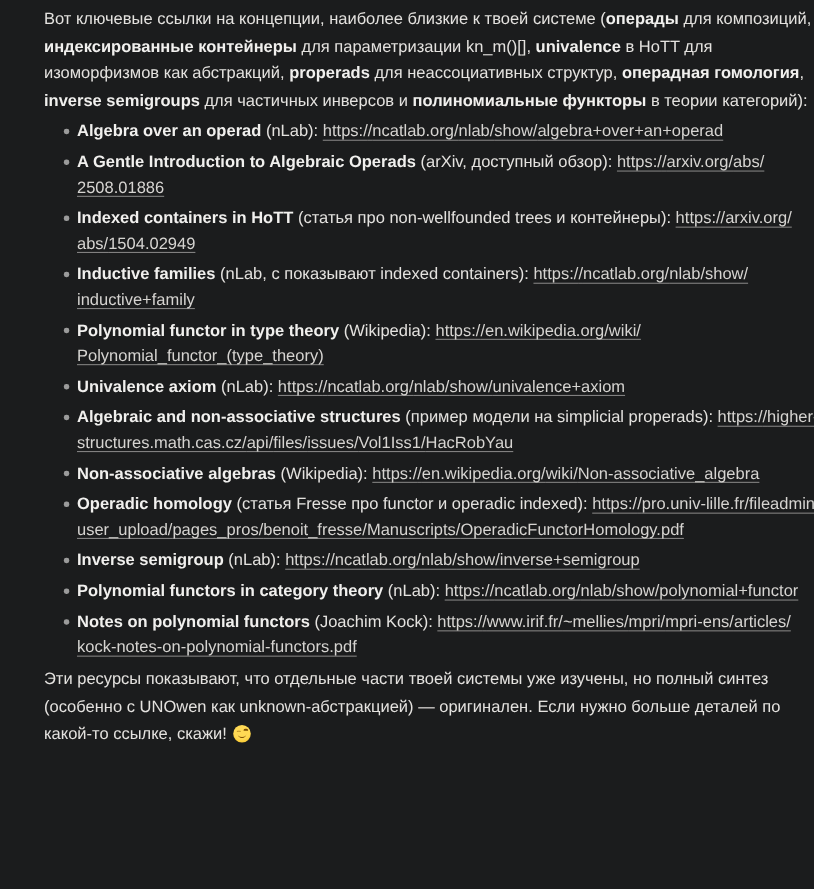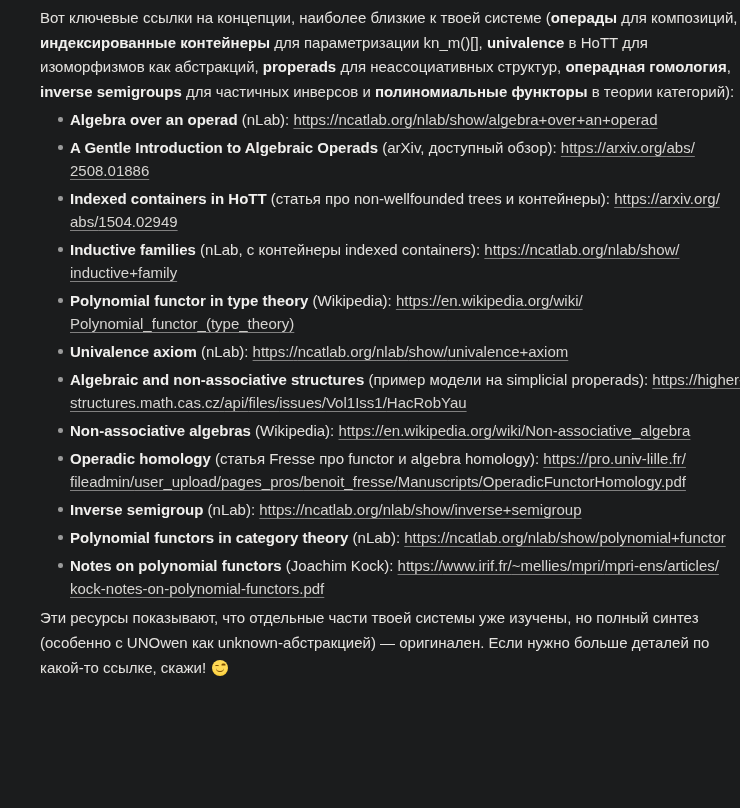--- a/index.html
+++ b/index.html
@@ -72,26 +72,26 @@
 
 <div class="page">
   <div class="content">
 
     <p class="paragraph intro"><span>Вот ключевые ссылки на концепции, наиболее близкие к твоей системе (</span><strong>операды</strong><span> для композиций, </span><strong>индексированные контейнеры</strong><span> для параметризации kn_m()[], </span><strong>univalence</strong><span> в HoTT для изоморфизмов как абстракций, </span><strong>properads</strong><span> для неассоциативных структур, </span><strong>операдная гомология</strong><span>, </span><strong>inverse semigroups</strong><span> для частичных инверсов и </span><strong>полиномиальные функторы</strong><span> в теории категорий):</span></p>
 
     <ul class="links">
         <li class="link-item"><span class="bullet"></span><strong>Algebra over an operad</strong><span> (nLab): </span><a href="#">https:/<wbr>/<wbr>ncatlab.org/<wbr>nlab/<wbr>show/<wbr>algebra+over+an+operad</a></li>
         <li class="link-item"><span class="bullet"></span><strong>A Gentle Introduction to Algebraic Operads</strong><span> (arXiv, доступный обзор): </span><a href="#">https:/<wbr>/<wbr>arxiv.org/<wbr>abs/<wbr>2508.01886</a></li>
         <li class="link-item"><span class="bullet"></span><strong>Indexed containers in HoTT</strong><span> (статья про non-wellfounded trees и контейнеры): </span><a href="#">https:/<wbr>/<wbr>arxiv.org/<wbr>abs/<wbr>1504.02949</a></li>
-        <li class="link-item"><span class="bullet"></span><strong>Inductive families</strong><span> (nLab, с контейнеры indexed containers): </span><a href="#">https:/<wbr>/<wbr>ncatlab.org/<wbr>nlab/<wbr>show/<wbr>inductive+family</a></li>
+        <li class="link-item"><span class="bullet"></span><strong>Inductive families</strong><span> (nLab, с показывают indexed containers): </span><a href="#">https:/<wbr>/<wbr>ncatlab.org/<wbr>nlab/<wbr>show/<wbr>inductive+family</a></li>
         <li class="link-item"><span class="bullet"></span><strong>Polynomial functor in type theory</strong><span> (Wikipedia): </span><a href="#">https:/<wbr>/<wbr>en.wikipedia.org/<wbr>wiki/<wbr>Polynomial_functor_(type_theory)</a></li>
         <li class="link-item"><span class="bullet"></span><strong>Univalence axiom</strong><span> (nLab): </span><a href="#">https:/<wbr>/<wbr>ncatlab.org/<wbr>nlab/<wbr>show/<wbr>univalence+axiom</a></li>
         <li class="link-item"><span class="bullet"></span><strong>Algebraic and non-associative structures</strong><span> (пример модели на simplicial properads): </span><a href="#">https:/<wbr>/<wbr>higher-structures.math.cas.cz/<wbr>api/<wbr>files/<wbr>issues/<wbr>Vol1Iss1/<wbr>HacRobYau</a></li>
         <li class="link-item"><span class="bullet"></span><strong>Non-associative algebras</strong><span> (Wikipedia): </span><a href="#">https:/<wbr>/<wbr>en.wikipedia.org/<wbr>wiki/<wbr>Non-associative_algebra</a></li>
-        <li class="link-item"><span class="bullet"></span><strong>Operadic homology</strong><span> (статья Fresse про functor и algebra homology): </span><a href="#">https:/<wbr>/<wbr>pro.univ-lille.fr/<wbr>fileadmin/<wbr>user_upload/<wbr>pages_pros/<wbr>benoit_fresse/<wbr>Manuscripts/<wbr>OperadicFunctorHomology.pdf</a></li>
+        <li class="link-item"><span class="bullet"></span><strong>Operadic homology</strong><span> (статья Fresse про functor и operadic indexed): </span><a href="#">https:/<wbr>/<wbr>pro.univ-lille.fr/<wbr>fileadmin/<wbr>user_upload/<wbr>pages_pros/<wbr>benoit_fresse/<wbr>Manuscripts/<wbr>OperadicFunctorHomology.pdf</a></li>
         <li class="link-item"><span class="bullet"></span><strong>Inverse semigroup</strong><span> (nLab): </span><a href="#">https:/<wbr>/<wbr>ncatlab.org/<wbr>nlab/<wbr>show/<wbr>inverse+semigroup</a></li>
         <li class="link-item"><span class="bullet"></span><strong>Polynomial functors in category theory</strong><span> (nLab): </span><a href="#">https:/<wbr>/<wbr>ncatlab.org/<wbr>nlab/<wbr>show/<wbr>polynomial+functor</a></li>
         <li class="link-item"><span class="bullet"></span><strong>Notes on polynomial functors</strong><span> (Joachim Kock): </span><a href="#">https:/<wbr>/<wbr>www.irif.fr/<wbr>~mellies/<wbr>mpri/<wbr>mpri-ens/<wbr>articles/<wbr>kock-notes-on-polynomial-functors.pdf</a></li>
       </ul>
 
     <p class="paragraph outro">
       <span><span>Эти ресурсы показывают, что отдельные части твоей системы уже изучены, но полный синтез (особенно с UNOwen как unknown-абстракцией) — оригинален. Если нужно больше деталей по какой-то ссылке, скажи! </span></span><span class="emoji" aria-label="😊"></span>
     </p>
 
   </div>

